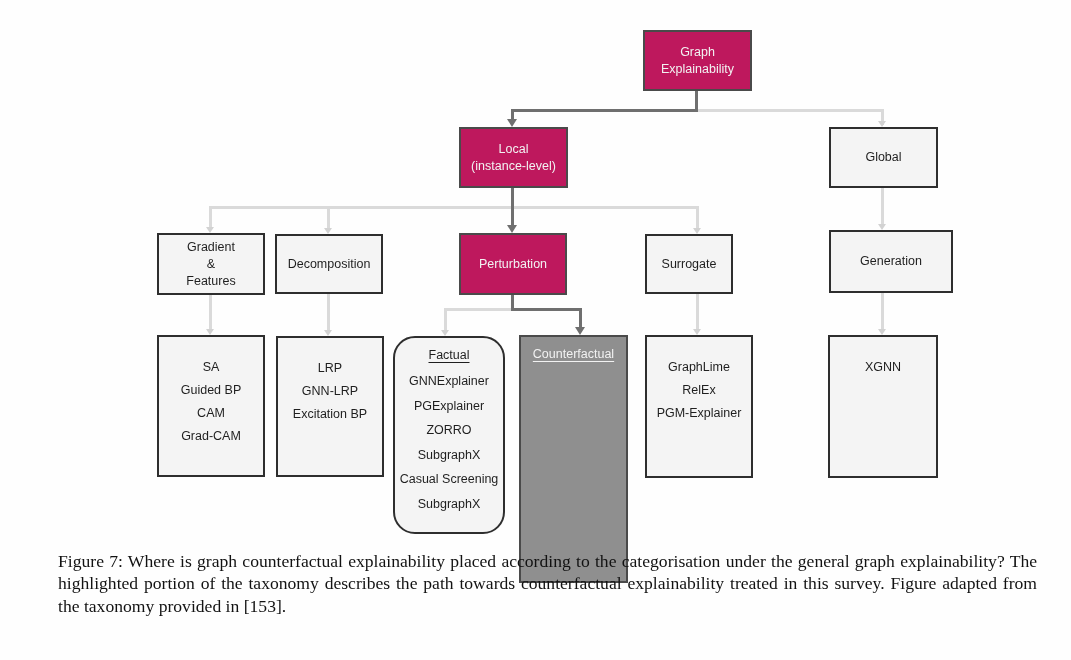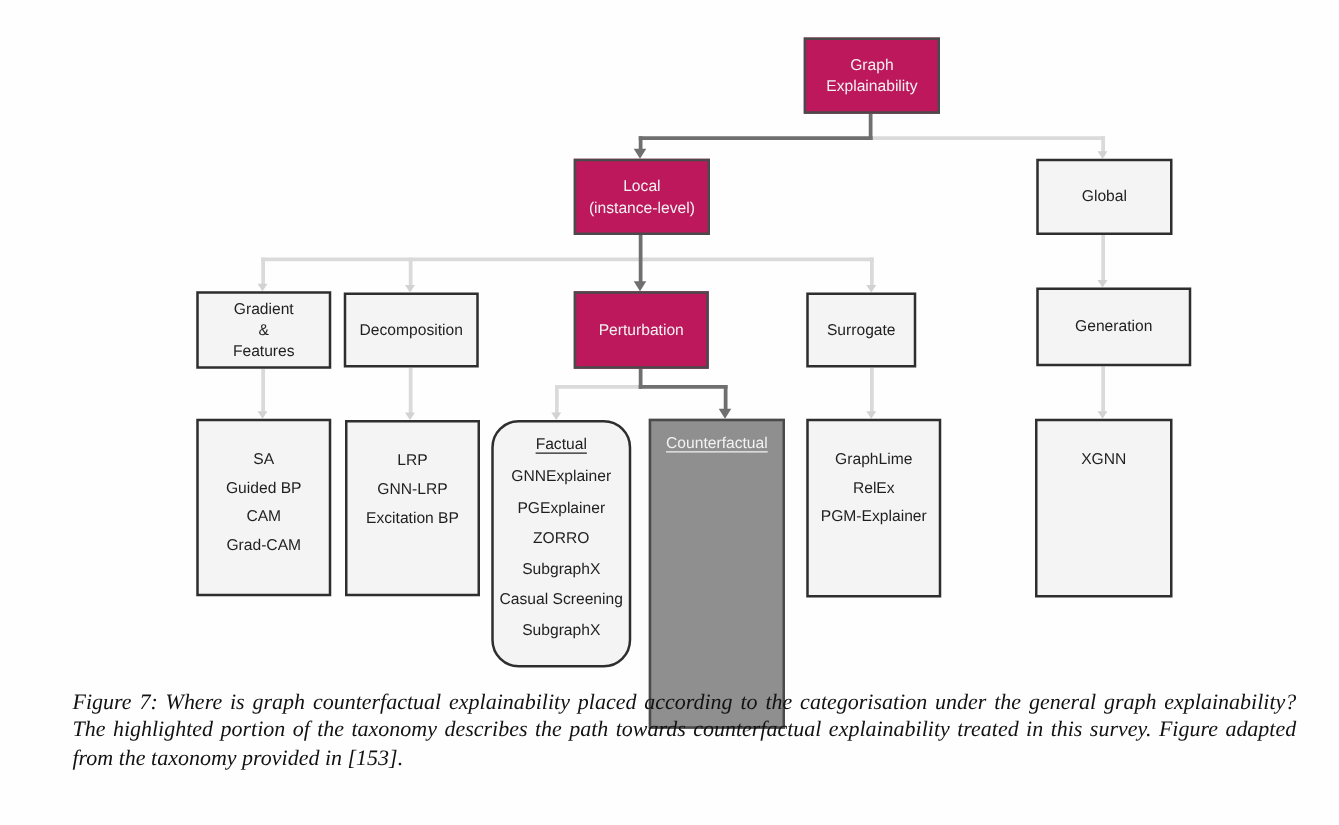--- a/index.html
+++ b/index.html
@@ -24,21 +24,21 @@
   .l{position:absolute;}
   .lt{background:#dadada;}
   .dk{background:#6f6f6f;}
   .arr-d{position:absolute;width:0;height:0;border-left:5px solid transparent;
          border-right:5px solid transparent;border-top:8px solid #6f6f6f;}
   .arr-l{position:absolute;width:0;height:0;border-left:4px solid transparent;
          border-right:4px solid transparent;border-top:6px solid #d2d2d2;}
   
   .caption{position:absolute;left:58px;top:550px;width:979px;
            font-family:"Liberation Serif",serif;font-size:17.6px;line-height:22.4px;
-           color:#121212;text-align:justify;font-style:italic;}
+           color:#121212;text-align:justify;}
 </style>
 </head>
 <body>
 
 <div class="figure">
 
   <div class="l lt" style="left:697px;top:109px;width:187px;height:3px;"></div>
   <div class="l lt" style="left:881px;top:109px;width:3px;height:16px;"></div>
   <div class="arr-l" style="left:878px;top:121px;"></div>
 

